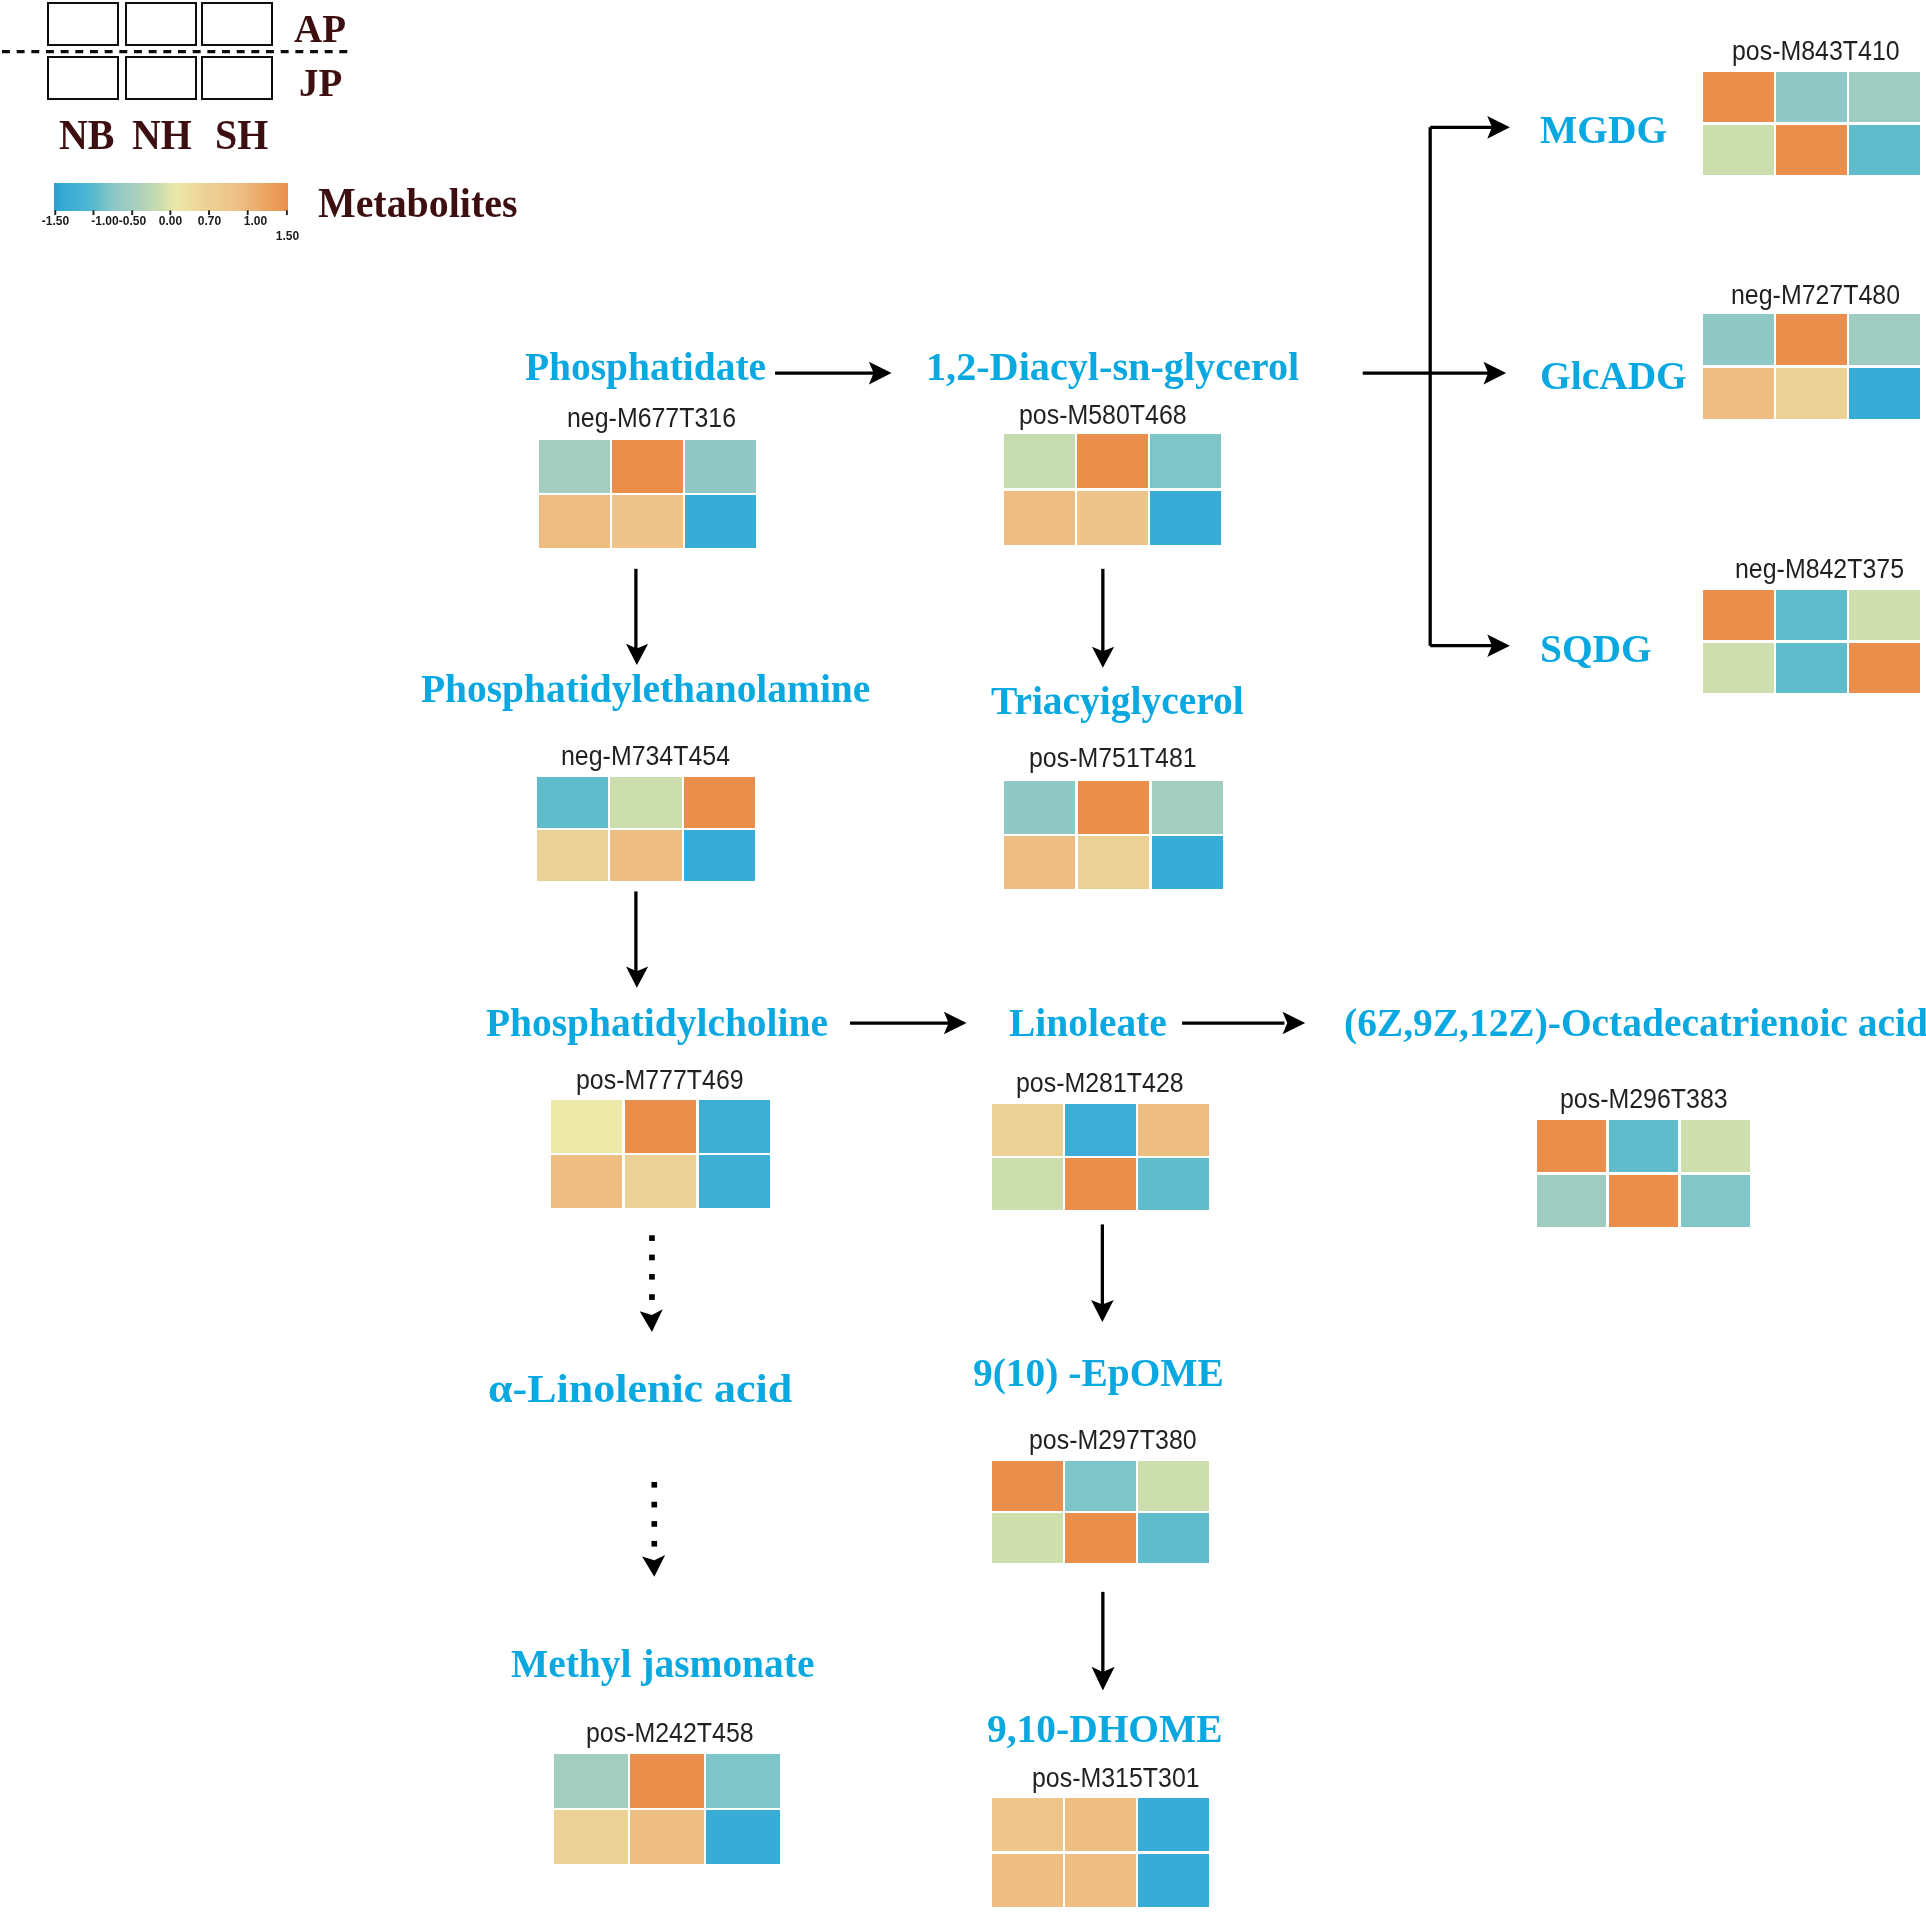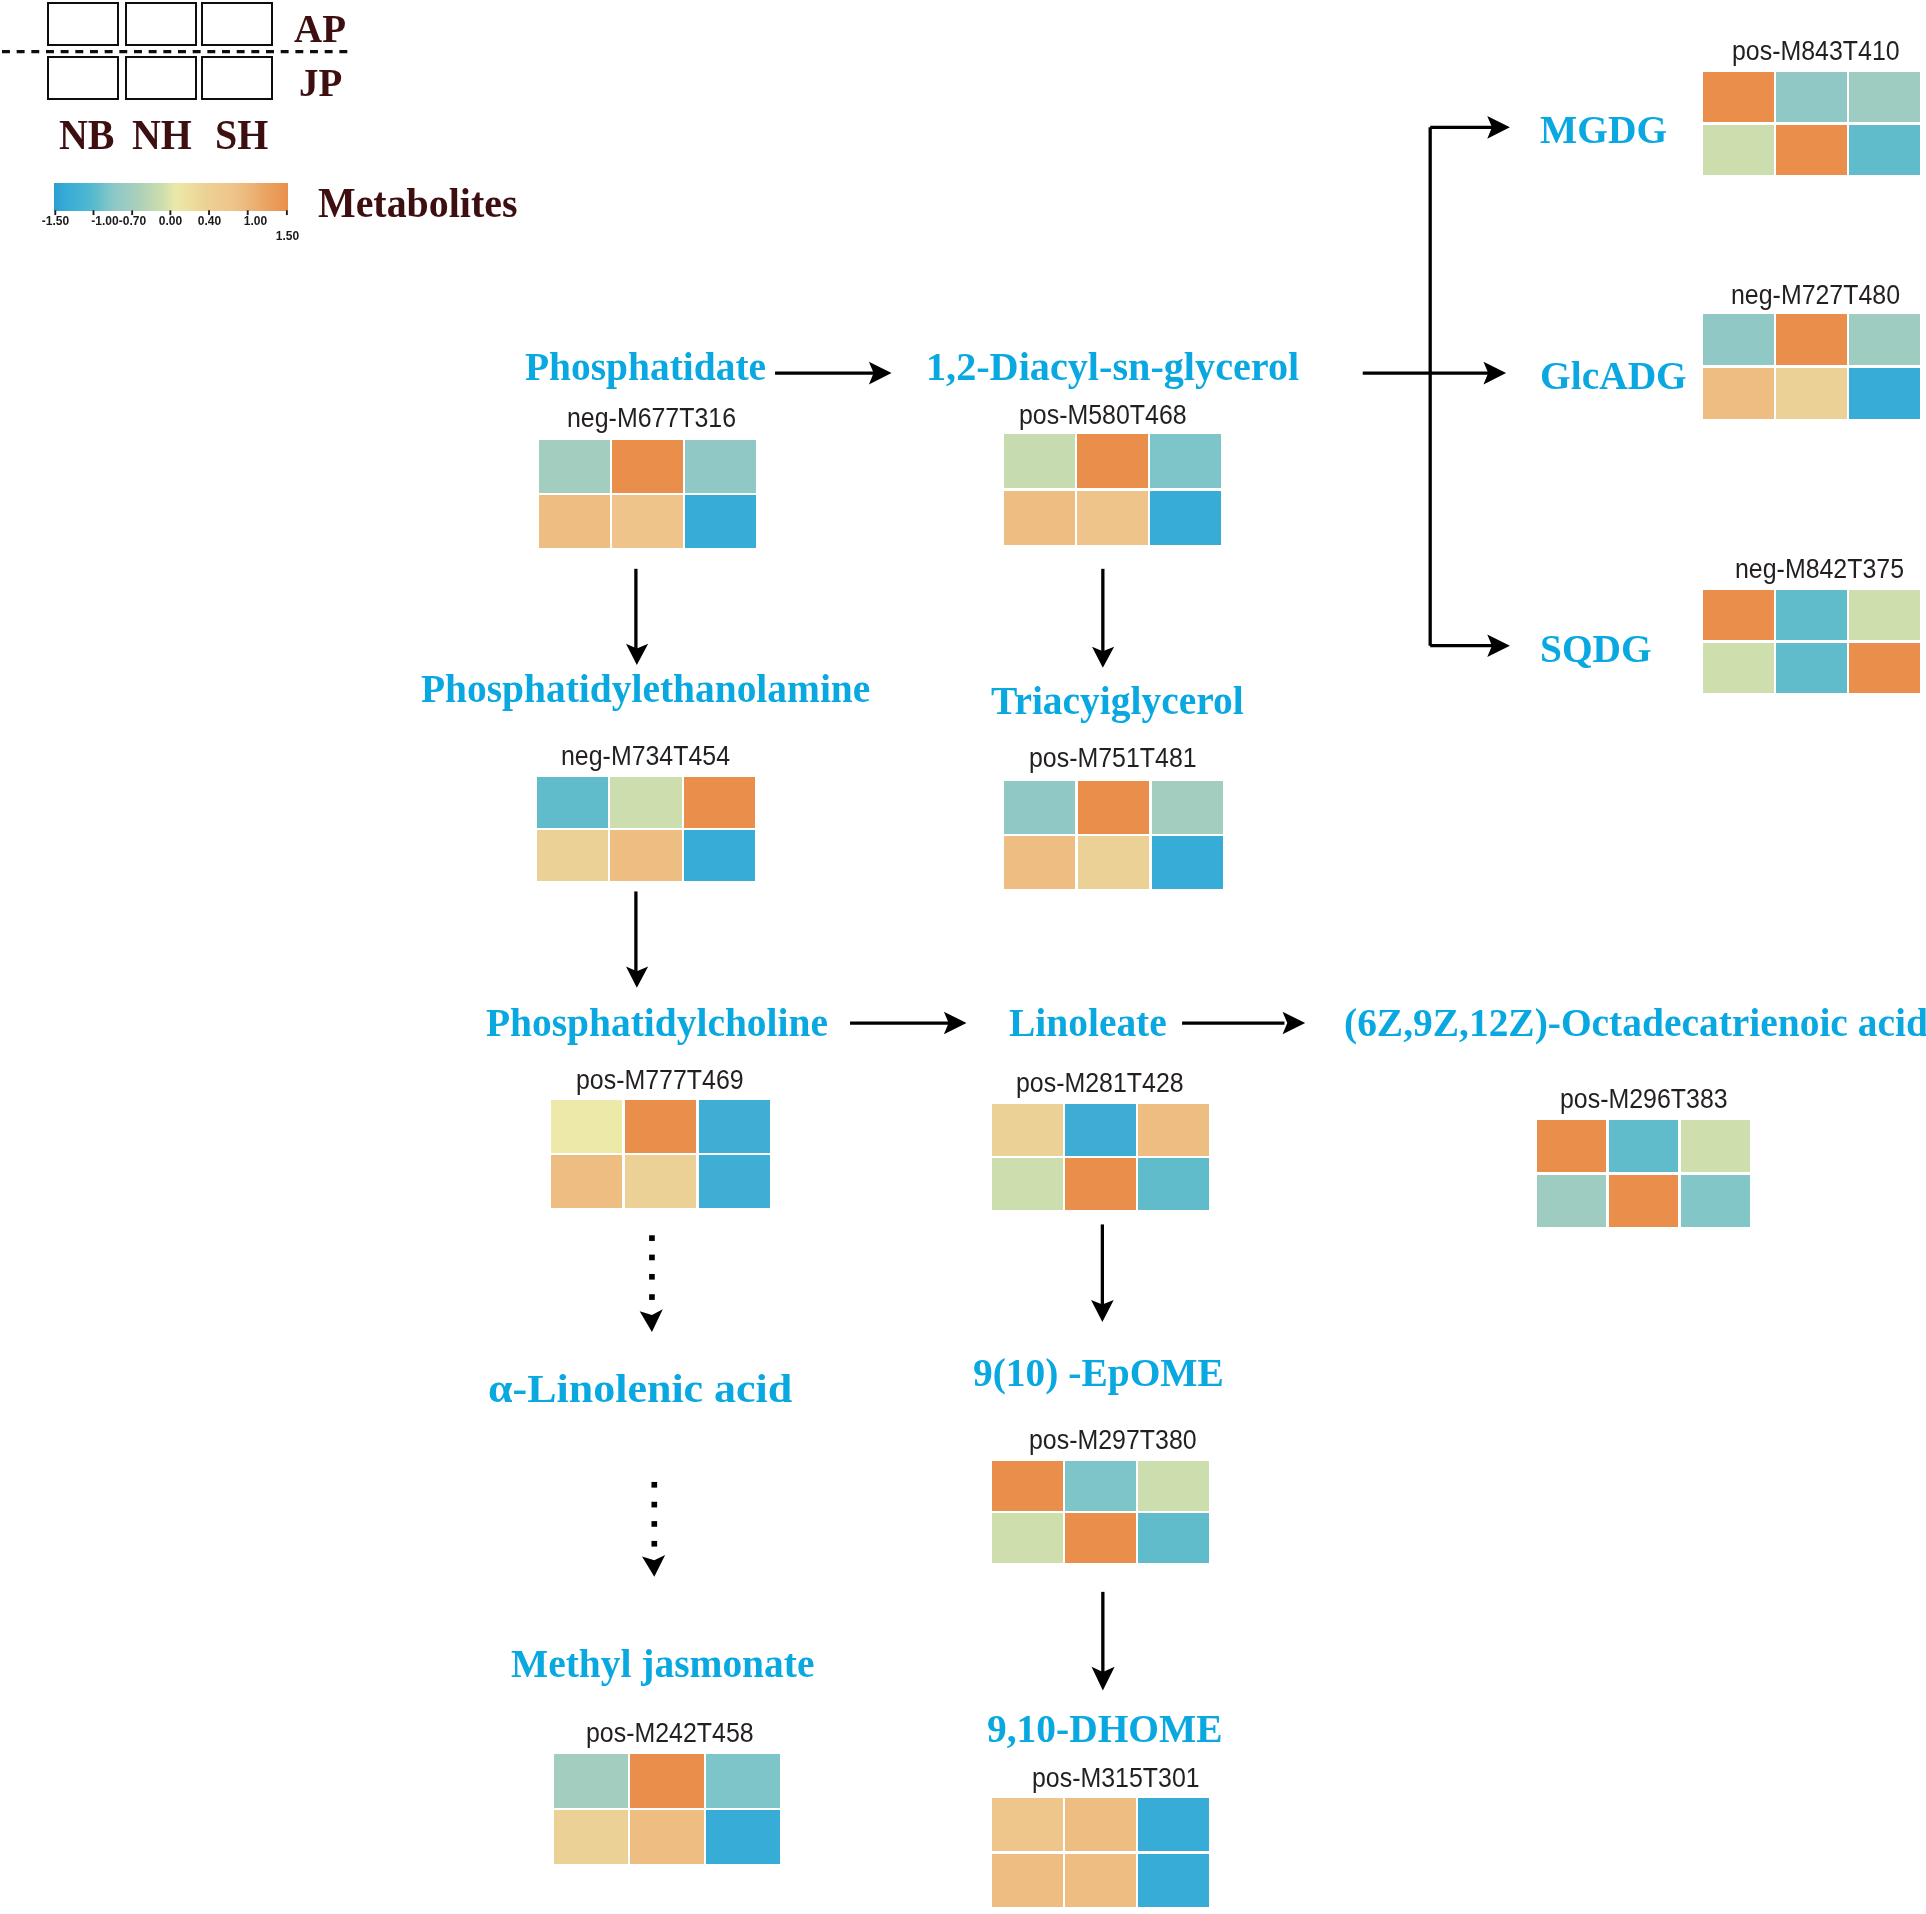--- a/index.html
+++ b/index.html
@@ -101,23 +101,23 @@
           <path d="M280 446 V456"></path>
         <path d="M361 446 V456"></path>
           <path d="M443 446 V456"></path>
           <path d="M525 446 V456"></path>
         <path d="M608 446 V456"></path>
       </g>
     </svg>
     <div id="cbticks">
         <div class="cbtick" style="left:27px;top:215px;width:57px;">-1.50</div>
         <div class="cbtick" style="left:65px;top:215px;width:80px;">-1.00</div>
-        <div class="cbtick" style="left:104px;top:215px;width:57px;">-0.70</div>
+        <div class="cbtick" style="left:104px;top:215px;width:57px;">-0.50</div>
         <div class="cbtick" style="left:142px;top:215px;width:57px;">0.00</div>
-        <div class="cbtick" style="left:181px;top:215px;width:57px;">0.40</div>
+        <div class="cbtick" style="left:181px;top:215px;width:57px;">0.70</div>
         <div class="cbtick" style="left:219px;top:215px;width:73px;">1.00</div>
         <div class="cbtick" style="left:259px;top:230px;width:57px;">1.50</div>
       </div>
     <div class="legtxt nb" style="left:318px;top:182px;font-size:42px;">Metabolites</div>
   </div>
 
 <div class="node" style="left:525px;top:346px;">Phosphatidate</div>
     <div class="mlabel" style="left:567px;top:405px;">neg-M677T316</div>
     <div class="hm" style="left:539px;top:440px;width:217px;height:108px;">
       <i style="background:rgb(163,205,191);"></i>

